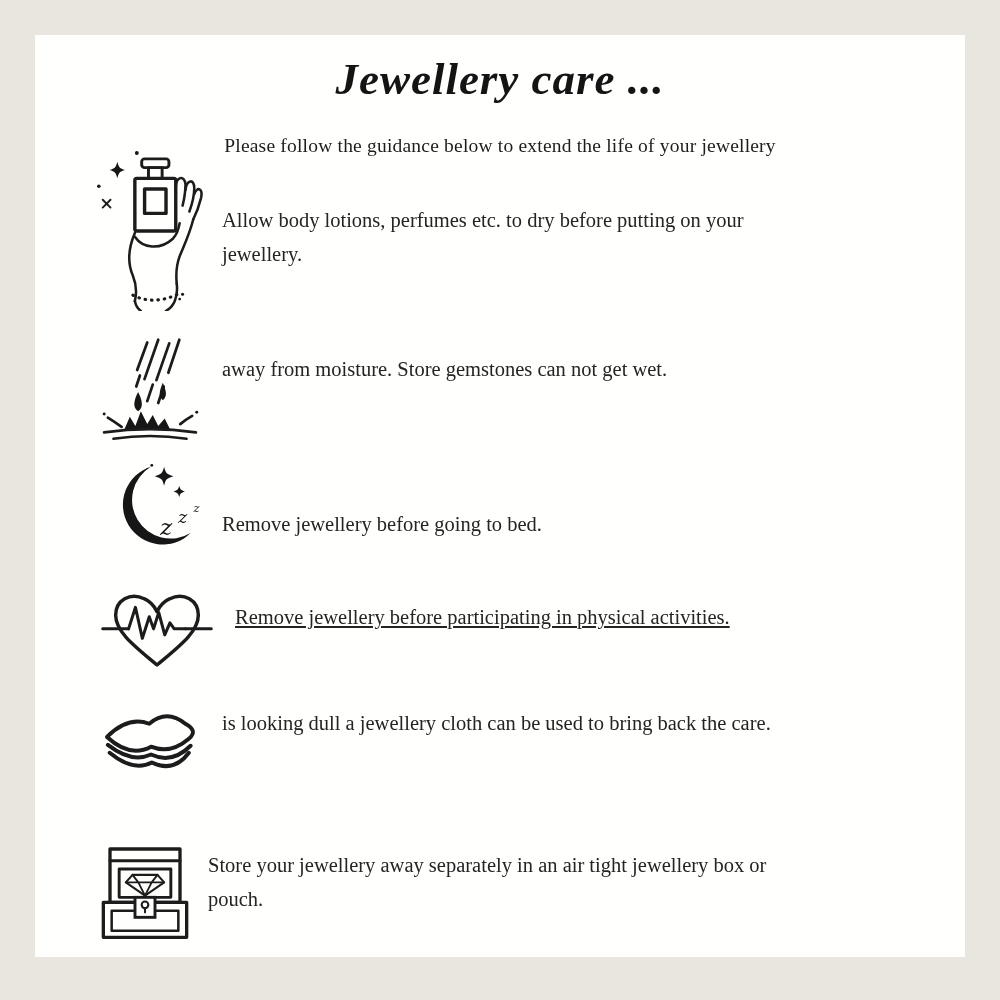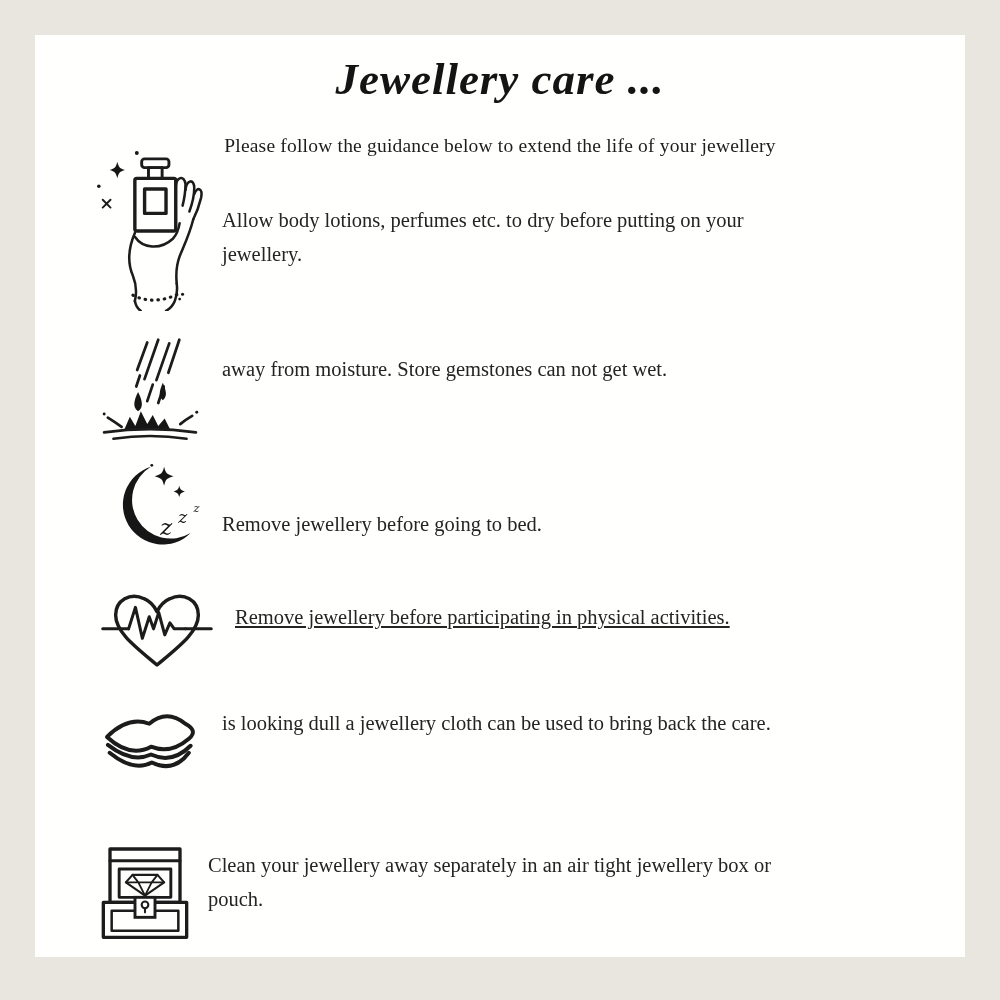--- a/index.html
+++ b/index.html
@@ -129,17 +129,17 @@
       <path class="stroke" stroke-width="2.5" d="M45,37 L75,37 L83,46 L60,62 L37,46 Z"></path>
       <path class="stroke" stroke-width="2.2" d="M37,46 H83 M45,37 L52,46 L60,62 M75,37 L68,46 L60,62"></path>
       <rect class="stroke" stroke-width="4" x="10" y="70" width="100" height="42"></rect>
       <rect class="stroke" stroke-width="3" x="20" y="80" width="80" height="24"></rect>
       <rect x="48" y="64" width="24" height="24" fill="#ffffff" stroke="#1c1c1c" stroke-width="3.5"></rect>
       <circle class="stroke" stroke-width="2.5" cx="60" cy="73" r="4"></circle>
       <path class="stroke" stroke-width="2.5" d="M60,77.5 V82"></path>
     </svg>
   </div>
   <div class="row-text" style="left:173px;top:813px;width:690px;">
-    <div>Clean your jewellery away separately in an air tight jewellery box or</div>
+    <div>Store your jewellery away separately in an air tight jewellery box or</div>
     <div>pouch.</div>
   </div>
 
 </div>
 
 </body></html>

